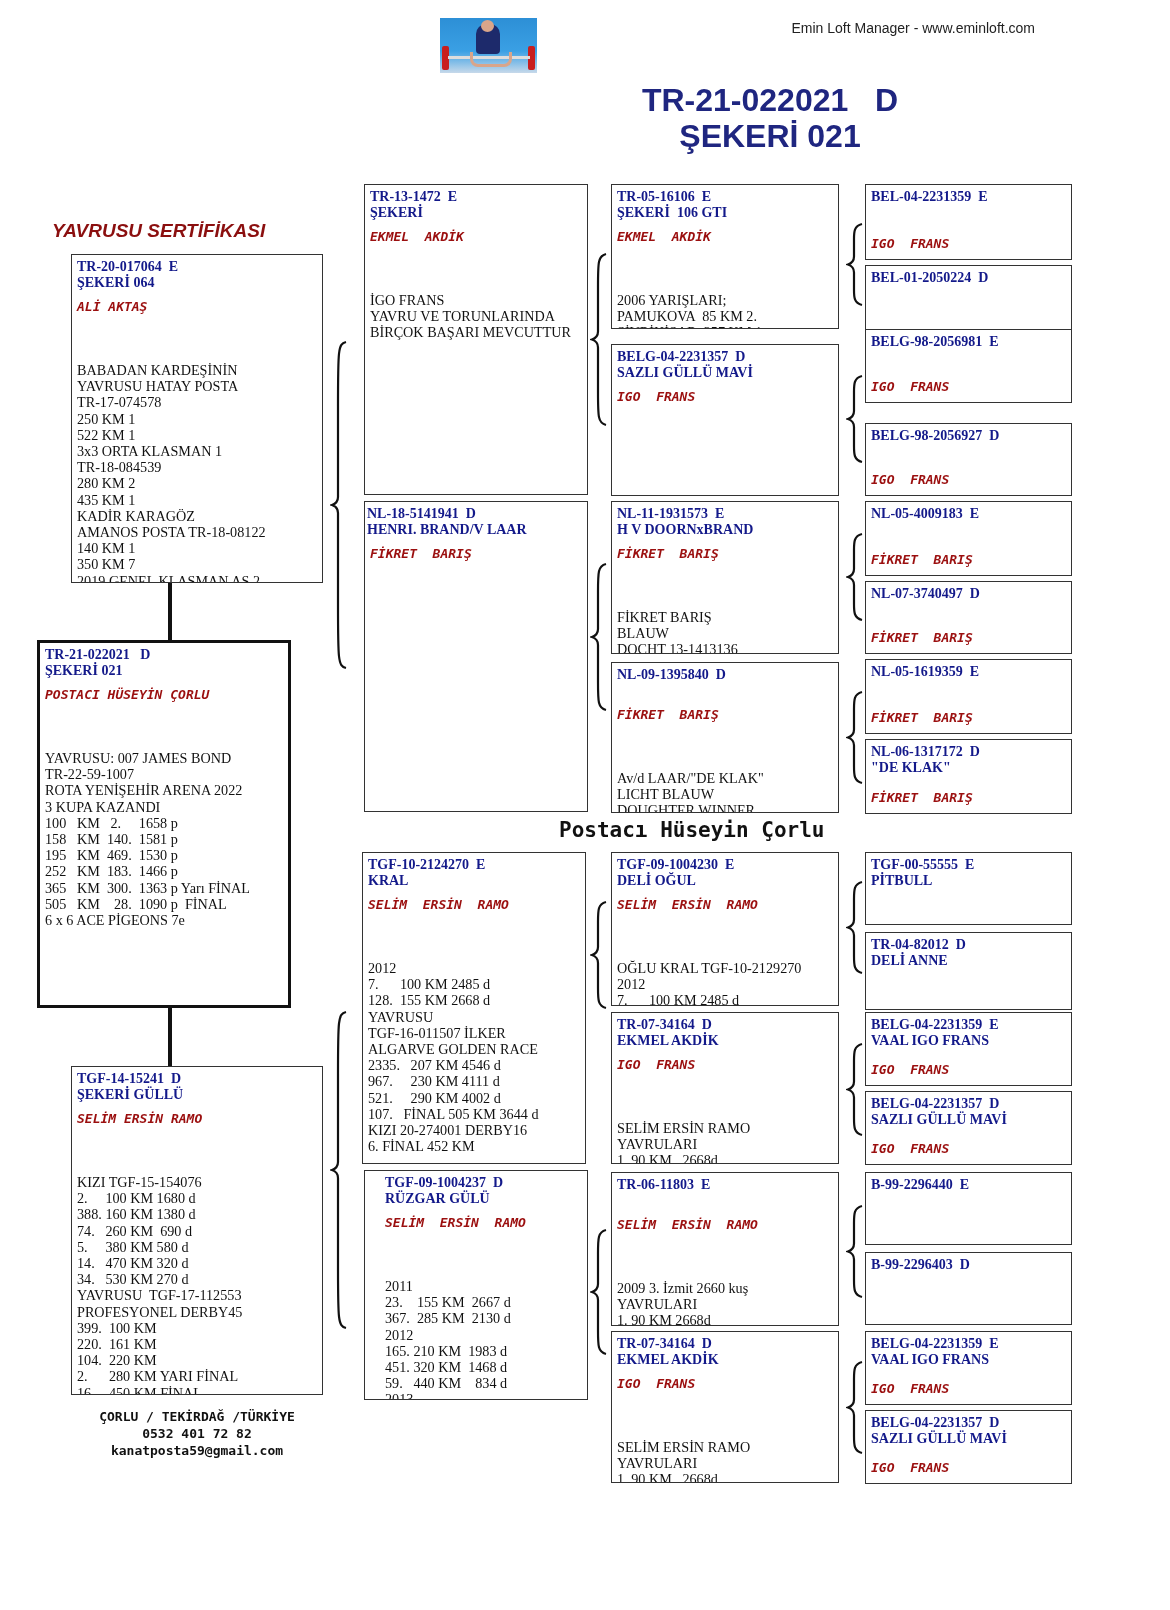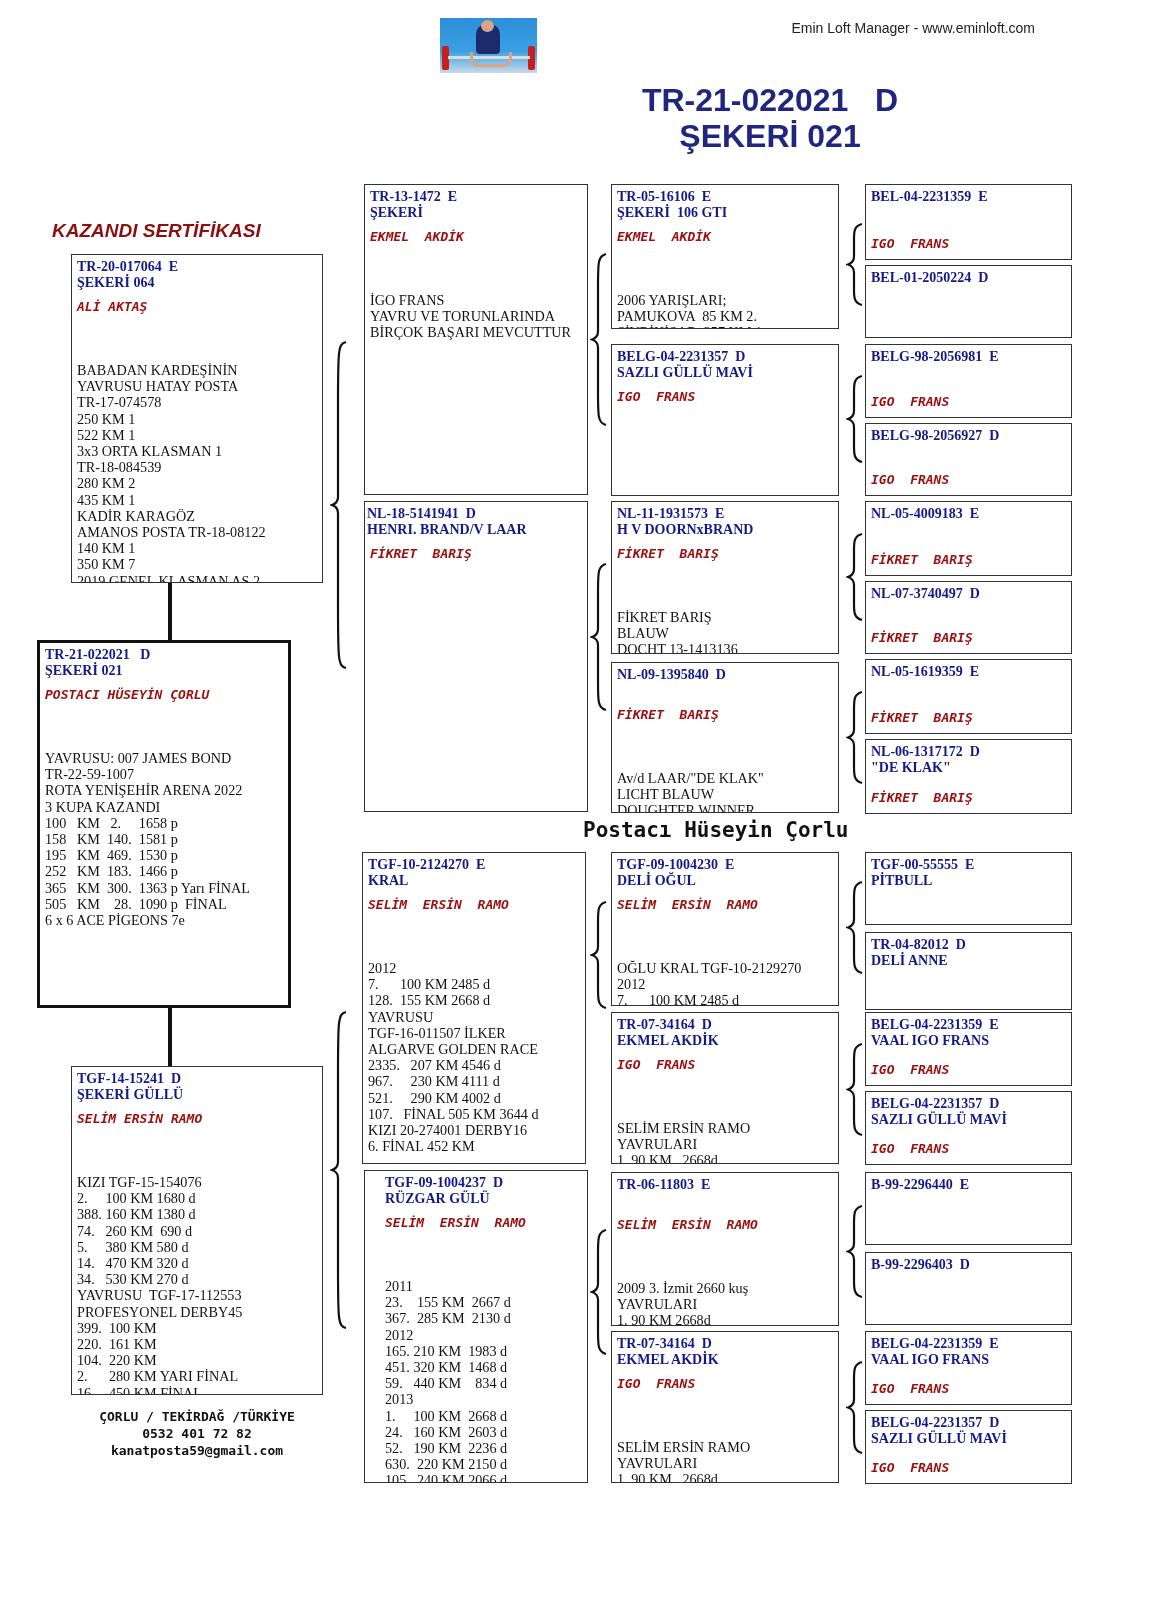--- a/index.html
+++ b/index.html
@@ -15,39 +15,39 @@
   .brand { right:135px; top:20px; font-family:"Liberation Sans", sans-serif; font-size:14px; color:#222; }
   .main-title { left:560px; top:82px; width:420px; text-align:center; font-family:"Liberation Sans", sans-serif; font-weight:bold; font-size:32px; color:#1f2680; line-height:36px; }
   .cert-title { left:52px; top:220px; font-family:"Liberation Sans", sans-serif; font-weight:bold; font-style:italic; font-size:19px; color:#8b0f0f; }
   .box { position:absolute; border:1px solid #333; background:#fff; box-sizing:border-box; padding:4px 4px 0 5px; overflow:hidden; }
   .box.thick { border:3px solid #111; }
   .ring { color:#13198a; font-weight:bold; font-size:14px; line-height:16px; }
   .owner { color:#9b0f0f; font-family:"DejaVu Sans Mono", monospace; font-weight:bold; font-style:italic; font-size:13px; margin:8px 0 8px 0; }
   .notes { color:#111; font-size:14.2px; line-height:16.2px; white-space:pre;margin-top:48px; }
   .vline { position:absolute; background:#111; width:4px; }
   .footer { left:72px; top:1408px; width:250px; text-align:center; font-family:"DejaVu Sans Mono", monospace; font-weight:bold; font-size:13px; color:#111; line-height:17px; }
-  .mid-label { left:583px; top:818px; font-family:"DejaVu Sans Mono", monospace; font-weight:bold; font-size:21px; color:#111; }
+  .mid-label { left:559px; top:818px; font-family:"DejaVu Sans Mono", monospace; font-weight:bold; font-size:21px; color:#111; }
 </style>
 </head>
 <body>
 
 <div class="abs photo">
   <div class="plateL"></div>
     <div class="plateR"></div>
     <div class="bar"></div>
   <div class="body"></div>
     <div class="head"></div>
     <div class="legs"></div>
 </div>
 <div class="abs brand">Emin Loft Manager - www.eminloft.com</div>
 <div class="abs main-title">
   <div style="white-space:pre">TR-21-022021   D</div>
   <div>ŞEKERİ 021</div>
 </div>
-<div class="abs cert-title">KAZANDI SERTİFİKASI</div>
+<div class="abs cert-title">YAVRUSU SERTİFİKASI</div>
 <div class="abs mid-label">Postacı Hüseyin Çorlu</div>
 
 <div class="box" style="left:71px;top:254px;width:252px;height:329px;">
   <div class="ring" style="white-space:pre">TR-20-017064  E</div>
   <div class="ring">ŞEKERİ 064</div>
   <div class="owner">ALİ AKTAŞ</div>
   <div class="notes">BABADAN KARDEŞİNİN
 YAVRUSU HATAY POSTA
 TR-17-074578
 250 KM 1
@@ -133,21 +133,21 @@
 YAVRUSU
 TGF-16-011507 İLKER
 ALGARVE GOLDEN RACE
 2335.   207 KM 4546 d
 967.     230 KM 4111 d
 521.     290 KM 4002 d
 107.   FİNAL 505 KM 3644 d
 KIZI 20-274001 DERBY16
 6. FİNAL 452 KM</div>
 </div>
-<div class="box" style="left:364px;top:1170px;width:224px;height:313px;padding-left:20px;">
+<div class="box" style="left:364px;top:1170px;width:224px;height:230px;padding-left:20px;">
   <div class="ring" style="white-space:pre">TGF-09-1004237  D</div>
   <div class="ring">RÜZGAR GÜLÜ</div>
   <div class="owner" style="white-space:pre">SELİM  ERSİN  RAMO</div>
   <div class="notes">2011
 23.    155 KM  2667 d
 367.  285 KM  2130 d
 2012
 165. 210 KM  1983 d
 451. 320 KM  1468 d
 59.   440 KM    834 d
@@ -238,21 +238,21 @@
     <div class="box" style="left: 865px; top: 184px; width: 207px; height: 76px;">
       <div class="ring" style="white-space:pre">BEL-04-2231359  E</div>
       <div class="ring"></div>
       <div class="owner" style="white-space:pre;margin:2px 0 0 0;position:absolute;bottom:8px;">IGO  FRANS</div>
     </div>
     <div class="box" style="left: 865px; top: 265px; width: 207px; height: 73px;">
       <div class="ring" style="white-space:pre">BEL-01-2050224  D</div>
       <div class="ring"></div>
       <div class="owner" style="white-space:pre;margin:2px 0 0 0;position:absolute;bottom:8px;"></div>
     </div>
-    <div class="box" style="left: 865px; top: 344px; width: 207px; height: 74px;">
+    <div class="box" style="left: 865px; top: 329px; width: 207px; height: 74px;">
       <div class="ring" style="white-space:pre">BELG-98-2056981  E</div>
       <div class="ring"></div>
       <div class="owner" style="white-space:pre;margin:2px 0 0 0;position:absolute;bottom:8px;">IGO  FRANS</div>
     </div>
     <div class="box" style="left: 865px; top: 423px; width: 207px; height: 73px;">
       <div class="ring" style="white-space:pre">BELG-98-2056927  D</div>
       <div class="ring"></div>
       <div class="owner" style="white-space:pre;margin:2px 0 0 0;position:absolute;bottom:8px;">IGO  FRANS</div>
     </div>
     <div class="box" style="left: 865px; top: 501px; width: 207px; height: 75px;">

